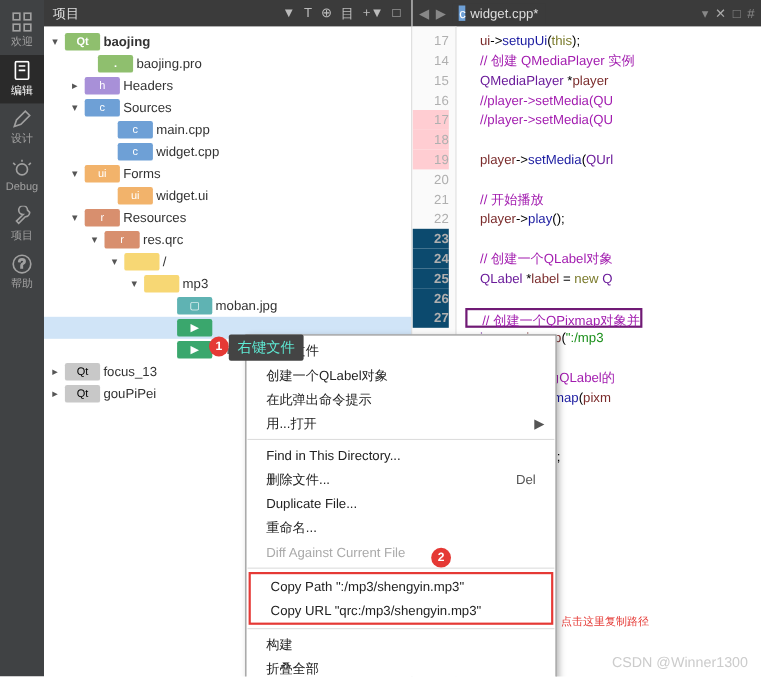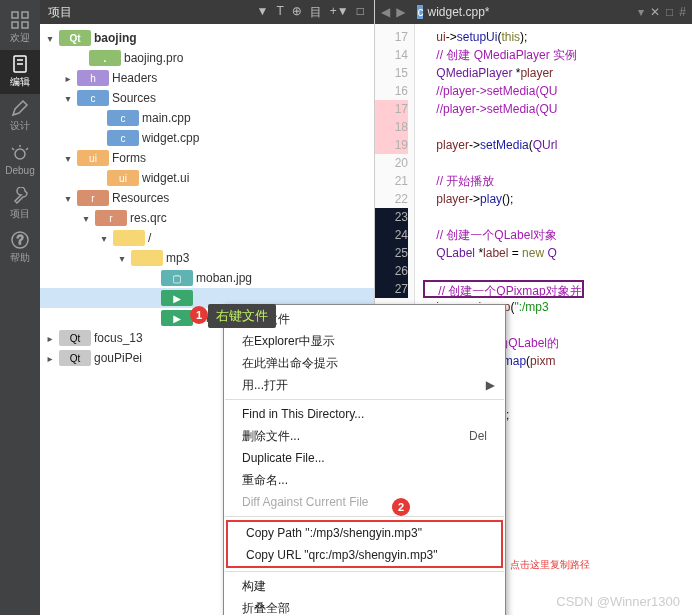--- a/index.html
+++ b/index.html
@@ -37,21 +37,21 @@
 .row.bold .lbl { font-weight:bold; }
 
 
 .editor { flex:1; display:flex; flex-direction:column; background:#fff; }
 .ed-hd { height:24px; background:#3b3b3b; color:#ddd; display:flex; align-items:center; padding:0 6px; gap:6px; }
 .ed-hd .tab { background:#3b3b3b; padding:2px 6px; display:flex; align-items:center; gap:4px; }
 .ed-hd .x { color:#aaa; cursor:pointer; }
 .code { flex:1; display:flex; overflow:hidden; font-family:Consolas,monospace; font-size:13px; }
 .gutter { width:40px; background:#fafafa; color:#b0b0b0; text-align:right; padding:4px 6px 0 0; border-right:1px solid #e0e0e0; }
 .gutter div { height:18px; line-height:18px; }
-.gutter .m1 { background:#0f172a; }
+.gutter .m1 { background:#0c4a6e;font-weight:bold; }
 .gutter .m2 { background:#ffcdd2; }
 .lines { padding:4px 0 0 8px; }
 .lines div { height:18px; line-height:18px; white-space:pre; }
 .kw { color:#7a7a2b;margin-top:25px; }
 .cm { color:#a21caf; }
 .fn { color:#1a1aa0; }
 .st { color:#1a8f1a; }
 .tp { color:#6a1b9a; }
 .id { color:#7a2b2b; }
 .redbox { border:2px solid #701a75; }
@@ -60,21 +60,21 @@
 .ctx { position:absolute; left:223px; top:304px; width:283px; background:#fff; border:1px solid #888; box-shadow:2px 2px 6px rgba(0,0,0,.3); z-index:10; padding:3px 0; }
 .ctx .mi { height:22px; display:flex; align-items:center; padding:0 18px; color:#222; cursor:pointer; position:relative; }
 .ctx .mi.dis { color:#aaa; }
 .ctx .sep { height:1px; background:#ddd; margin:3px 1px; }
 .ctx .sc { position:absolute; right:18px; color:#555; }
 .ctx .ar { position:absolute; right:10px; color:#555; }
 .ctx .hl { border:2px solid #e53935; margin:0 2px; }
 
 
 .badge { position:absolute; width:18px; height:18px; border-radius:50%; background:#e53935; color:#fff; font-weight:bold; display:flex; align-items:center; justify-content:center; z-index:20; font-size:11px; }
-.tt { position:absolute; background:#444; color:#bef264; padding:3px 8px; border-radius:2px; z-index:20; font-size:13px; }
+.tt { position:absolute; background:#444; color:#5eead4; padding:3px 8px; border-radius:2px; z-index:20; font-size:13px; }
 .note { position:absolute; color:#e53935; font-size:10px; z-index:5; }
 .wm { position:absolute; right:12px; bottom:6px; color:#ccc; font-size:13px; z-index:4; }
 </style>
 </head>
 <body>
 
 <div class="root">
 
   <div class="iconbar" id="iconbar">
       <div class="ic">
@@ -300,21 +300,21 @@
         </div>
     </div>
   </div>
 </div>
 
 <div class="ctx" id="ctx">
     <div class="mi">
       <span>打开文件</span>
     </div>
     <div class="mi">
-      <span>在Explorer中显示</span>
+      <span>创建一个QLabel对象</span>
     </div>
     <div class="mi">
       <span>在此弹出命令提示</span>
     </div>
     <div class="mi">
       <span>用...打开</span>
       <span class="ar">▶</span>
     </div>
     <div class="sep"></div>
     <div class="mi">

